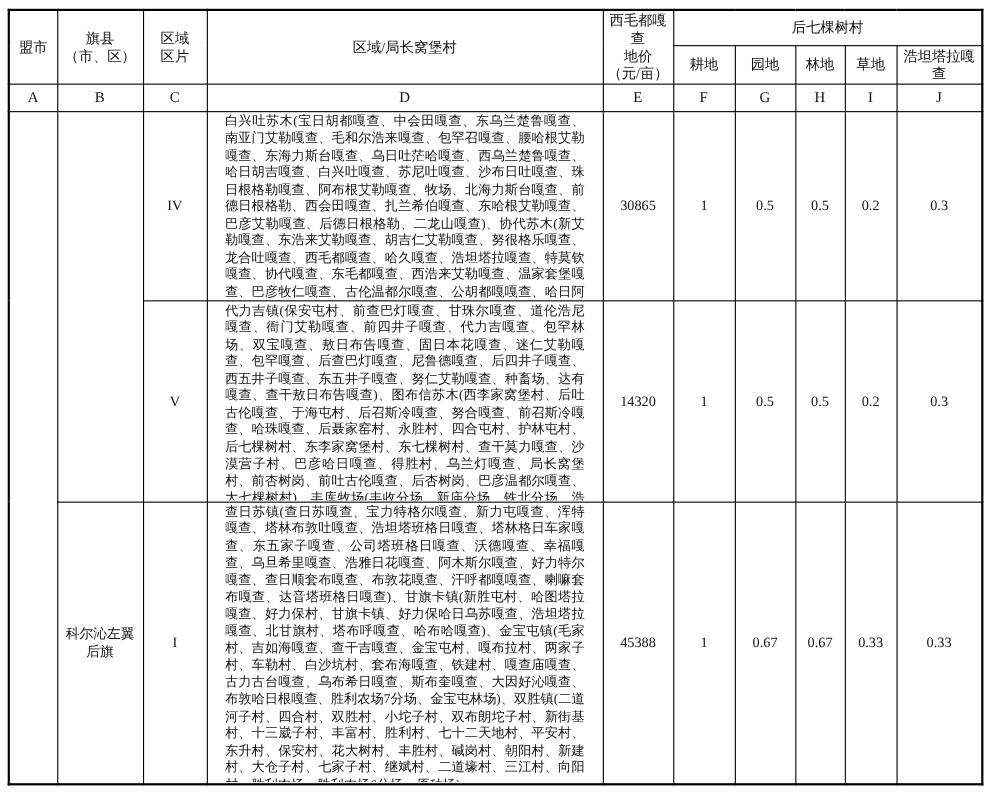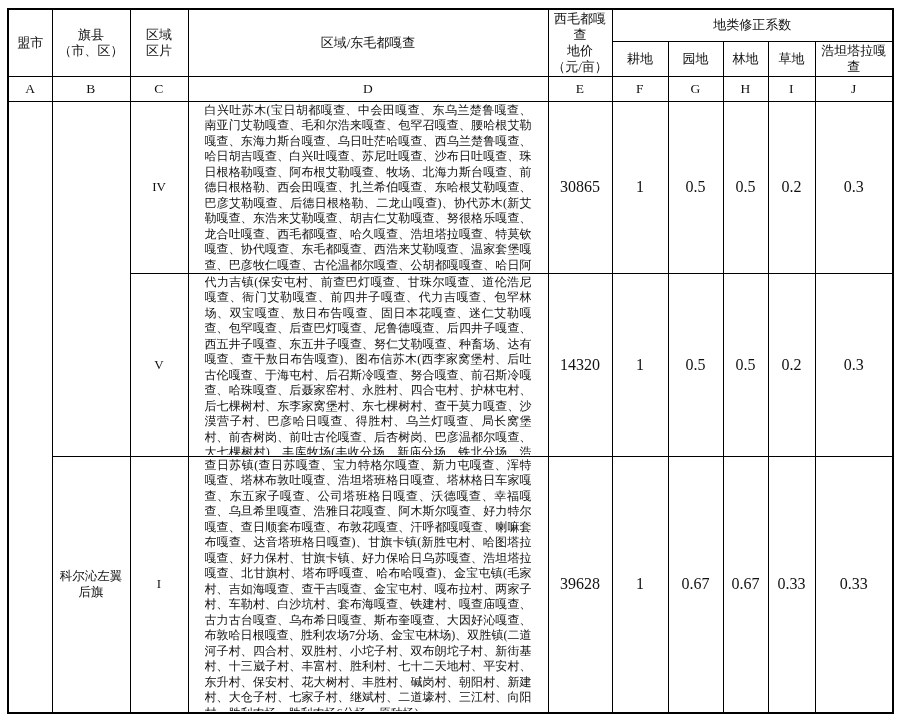--- a/index.html
+++ b/index.html
@@ -44,21 +44,21 @@
     white-space: pre-line;
   }
   .letters th {
     font-size: 13.5px;
     letter-spacing: 0.5px;
   }
   td.zone {
     font-size: 13px;
   }
   td.num {
-    font-size: 16px;
+    font-size: 13px;
   }
   td.desc {
     text-align: left;
     vertical-align: middle;
     padding: 1px 16px;
   }
   td.desc .clip {
     font-size: 12px;
     line-height: 15.5px;
     text-align: justify;
@@ -91,25 +91,25 @@
       <col style="width:47px">
       <col style="width:78px">
     </colgroup>
     <thead>
       <tr style="height:32px">
         <th rowspan="2">盟市</th>
         <th rowspan="2" class="pre">旗县
 （市、区）</th>
         <th rowspan="2" class="pre">区域
 区片</th>
-        <th rowspan="2">区域/东毛都嘎查</th>
+        <th rowspan="2">区域/局长窝堡村</th>
         <th rowspan="2" class="pre">西毛都嘎查
 地价
 （元/亩）</th>
-        <th colspan="5">地类修正系数</th>
+        <th colspan="5">后七棵树村</th>
       </tr>
       <tr style="height:35px">
         <th>耕地</th>
         <th>园地</th>
         <th>林地</th>
         <th>草地</th>
         <th>浩坦塔拉嘎查</th>
       </tr>
       <tr class="letters" style="height:25px">
         <th>A</th>
@@ -150,21 +150,21 @@
         <td class="num">0.5</td>
         <td class="num">0.2</td>
         <td class="num">0.3</td>
       </tr>
       <tr style="height:256px">
         <td class="cell-qixian">科尔沁左翼后旗</td>
         <td class="zone">I</td>
         <td class="desc">
           <div class="clip h252">查日苏镇(查日苏嘎查、宝力特格尔嘎查、新力屯嘎查、浑特嘎查、塔林布敦吐嘎查、浩坦塔班格日嘎查、塔林格日车家嘎查、东五家子嘎查、公司塔班格日嘎查、沃德嘎查、幸福嘎查、乌旦希里嘎查、浩雅日花嘎查、阿木斯尔嘎查、好力特尔嘎查、查日顺套布嘎查、布敦花嘎查、汗呼都嘎嘎查、喇嘛套布嘎查、达音塔班格日嘎查)、甘旗卡镇(新胜屯村、哈图塔拉嘎查、好力保村、甘旗卡镇、好力保哈日乌苏嘎查、浩坦塔拉嘎查、北甘旗村、塔布呼嘎查、哈布哈嘎查)、金宝屯镇(毛家村、吉如海嘎查、查干吉嘎查、金宝屯村、嘎布拉村、两家子村、车勒村、白沙坑村、套布海嘎查、铁建村、嘎查庙嘎查、古力古台嘎查、乌布希日嘎查、斯布奎嘎查、大因好沁嘎查、布敦哈日根嘎查、胜利农场7分场、金宝屯林场)、双胜镇(二道河子村、四合村、双胜村、小坨子村、双布朗坨子村、新街基村、十三崴子村、丰富村、胜利村、七十二天地村、平安村、东升村、保安村、花大树村、丰胜村、碱岗村、朝阳村、新建村、大仓子村、七家子村、继斌村、二道壕村、三江村、向阳村、胜利农场、胜利农场6分场、原种场)</div>
         </td>
-        <td class="num">39628</td>
+        <td class="num">45388</td>
         <td class="num">1</td>
         <td class="num">0.67</td>
         <td class="num">0.67</td>
         <td class="num">0.33</td>
         <td class="num">0.33</td>
       </tr>
     </tbody>
   </table>
 </div>
 

